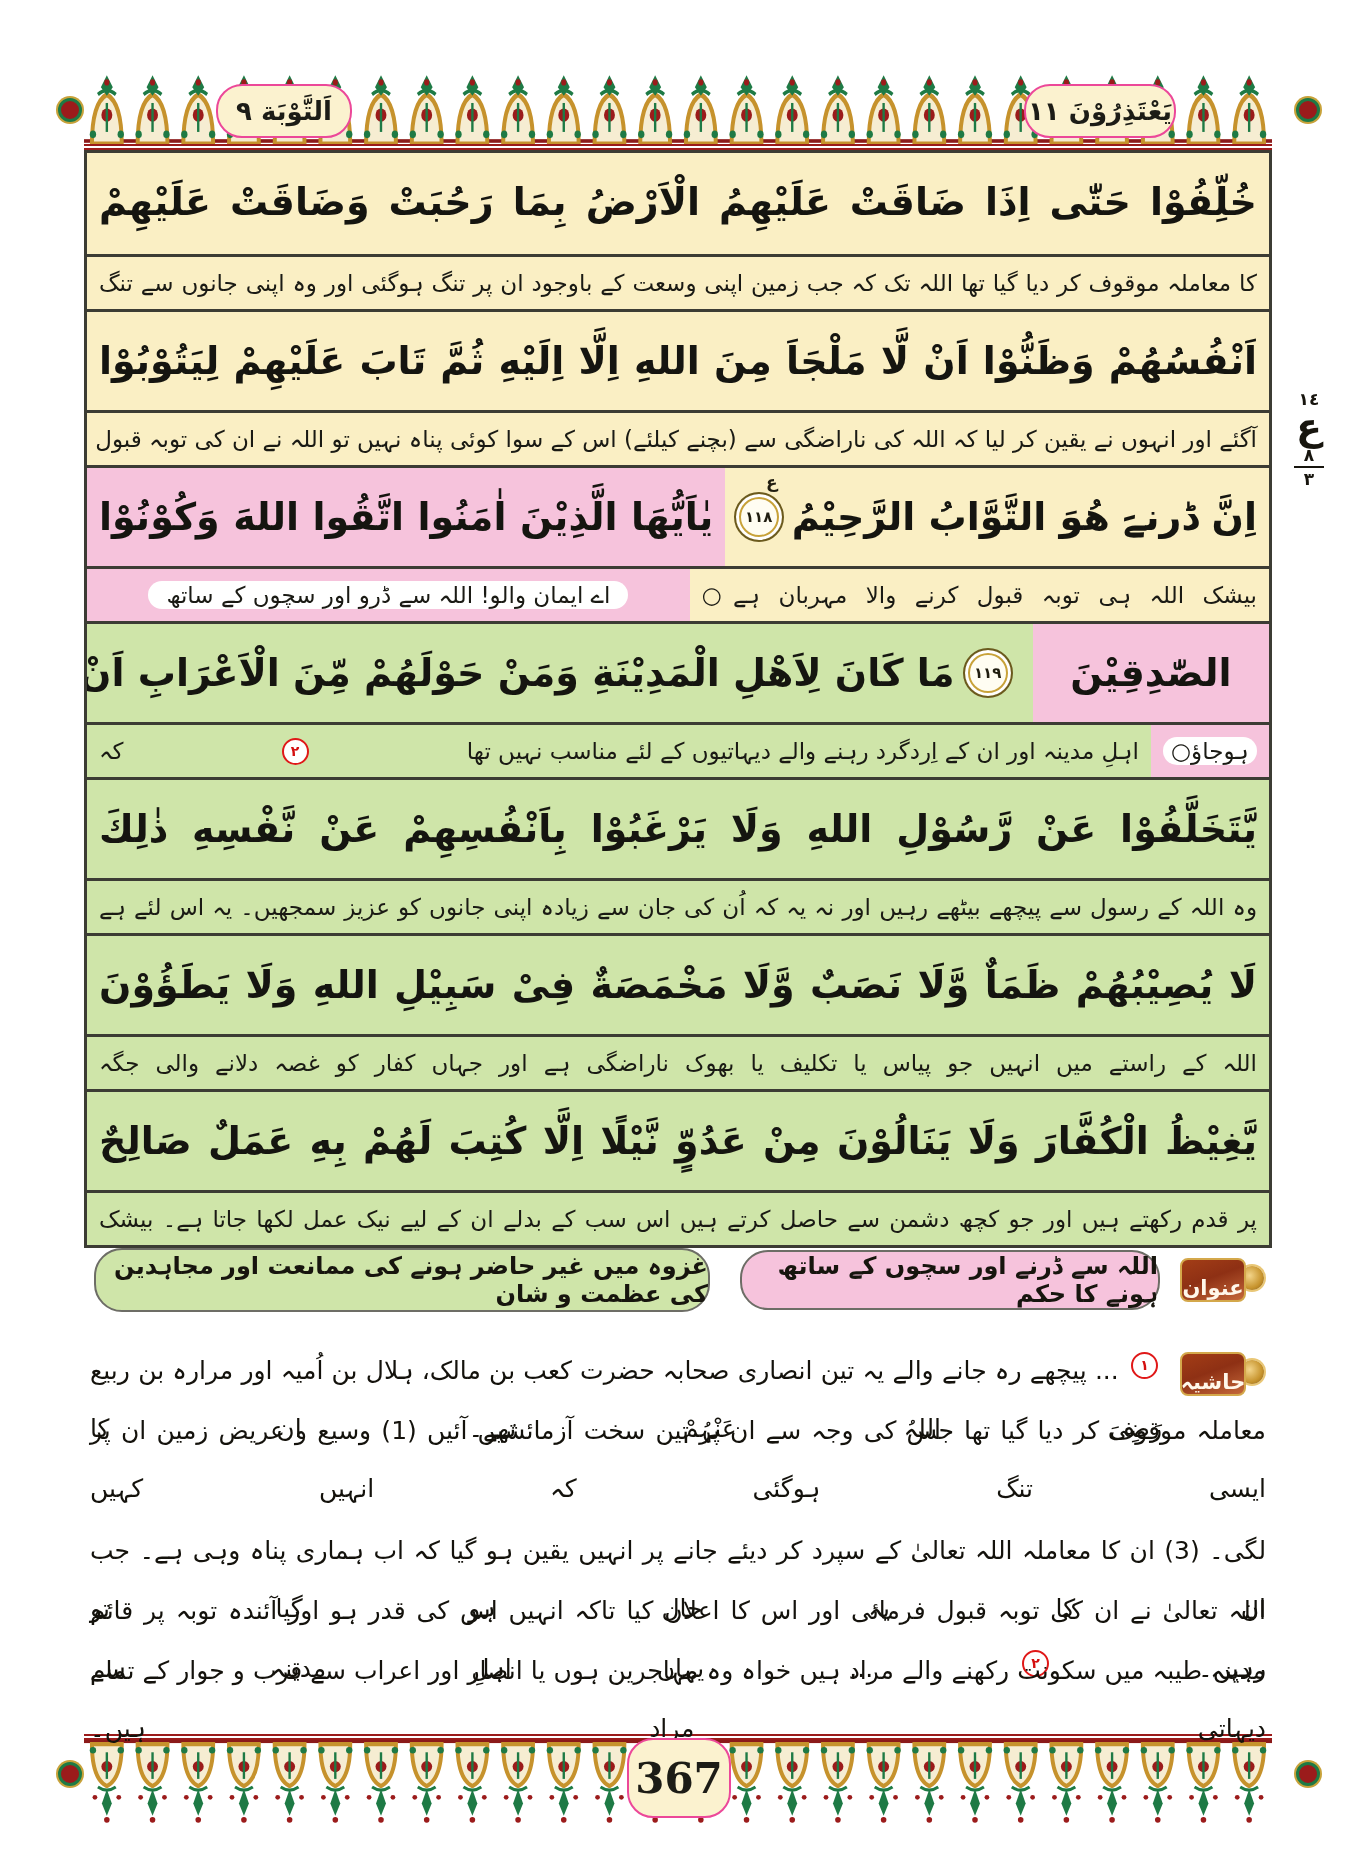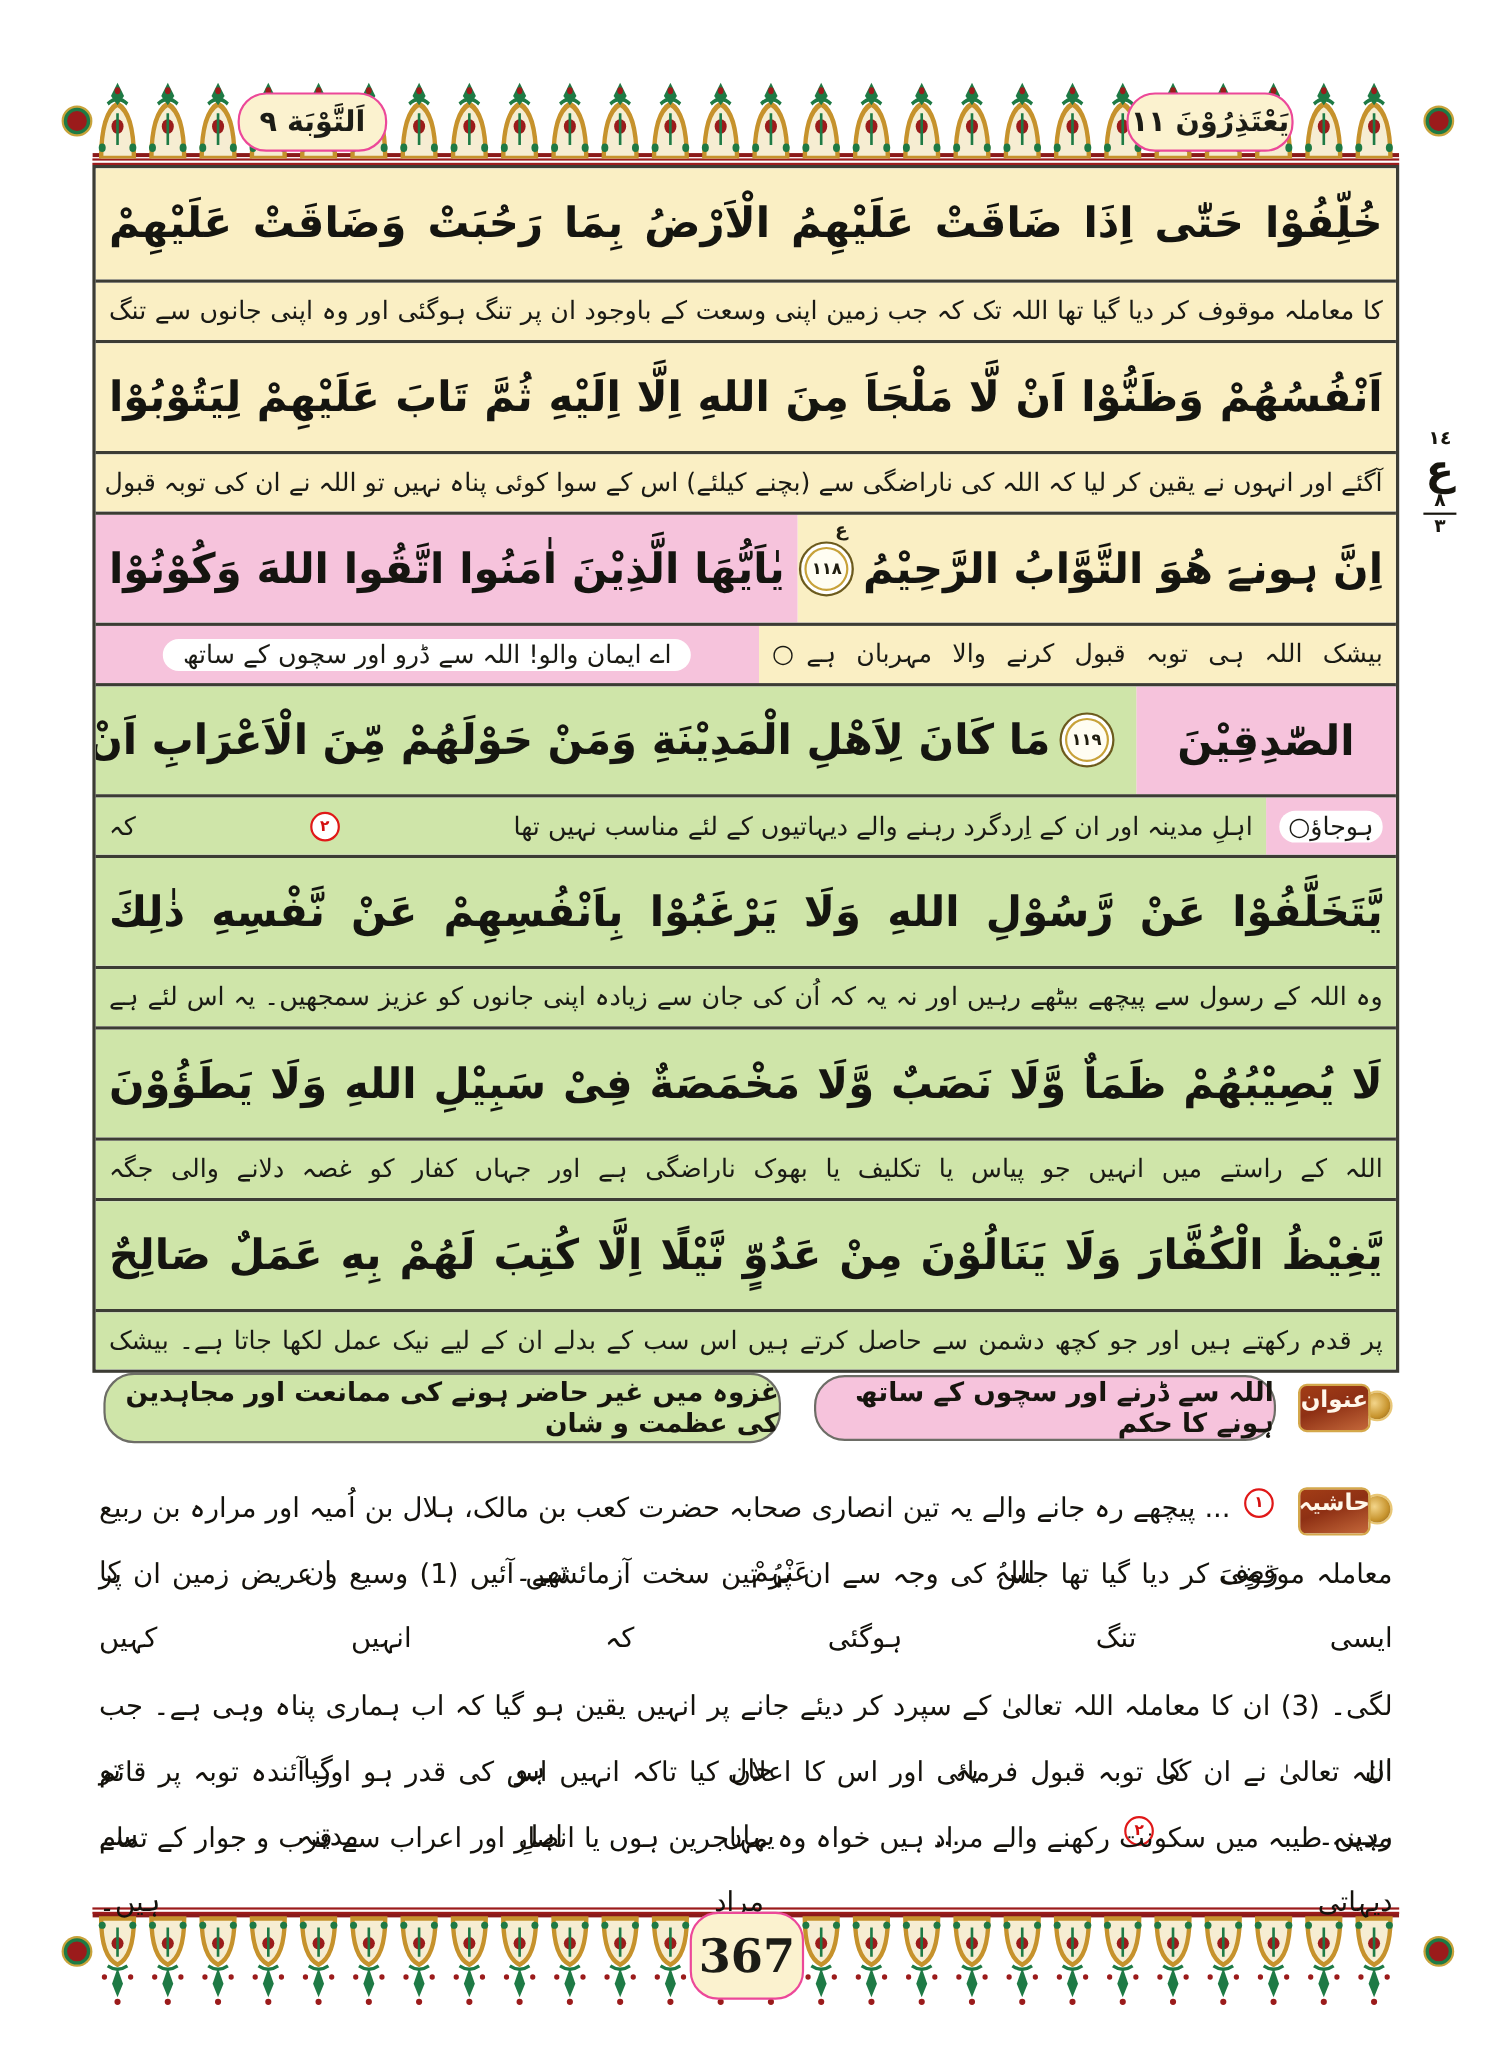--- a/index.html
+++ b/index.html
@@ -52,21 +52,21 @@
   .margin-marker .ain{font-size:38px;line-height:38px;}
   .margin-marker .rule{width:30px;border-top:2px solid #17150e;margin:2px auto;}
   
   .bubble{position:absolute;border:2.5px solid #6d6d66;border-radius:28px;display:flex;
           align-items:center;justify-content:center;font-size:24px;font-weight:bold;
           color:#17150e;z-index:2;}
   .bubble.pinkb{left:740px;top:1250px;width:416px;height:56px;background:#f6c3dc;}
   .bubble.greenb{left:94px;top:1248px;width:612px;height:60px;background:#cfe5a9;}
   .tagbox{position:absolute;width:62px;height:40px;border:2px solid #d4a84b;border-radius:8px;
           background:linear-gradient(160deg,#a33d16 0%,#8e3014 45%,#c4683a 100%);
-          color:#fff7ea;font-size:21px;font-weight:bold;display:flex;align-items:flex-start;
+          color:#fff7ea;font-size:21px;font-weight:bold;display:flex;align-items:flex-end;
           justify-content:center;z-index:3;}
   .tag-unwan{left:1180px;top:1258px;}
   .tag-hashia{left:1180px;top:1352px;}
   .medallion{position:absolute;width:24px;height:24px;border-radius:50%;z-index:2;
              background:radial-gradient(circle at 40% 40%, #f3d58a 0%, #c8952f 60%, #8a5d14 100%);
              box-shadow:0 0 0 2px #e9c776;}
   .med-unwan{left:1240px;top:1266px;}
   .med-hashia{left:1240px;top:1360px;}
   
   .fnline{position:absolute;left:90px;width:1176px;height:58px;line-height:58px;font-size:25px;
@@ -163,21 +163,21 @@
     </div>
     <div class="qrow urdu">
       <div class="seg seg-full bg-yellow seg-flex">
         <span style="white-space:nowrap;">آگئے اور انہوں نے یقین کر لیا کہ اللہ کی ناراضگی سے (بچنے کیلئے) اس کے سوا کوئی پناہ نہیں تو اللہ نے ان کی توبہ قبول فرمائی تاکہ وہ تائب رہیں۔</span>
 
       </div>
     </div>
 
     <div class="qrow arabic">
       <div class="seg bg-yellow seg-flex" style="width:46%;">
-        <span style="white-space:nowrap;">اِنَّ ہونےَ هُوَ التَّوَّابُ الرَّحِیْمُ</span>
+        <span style="white-space:nowrap;">اِنَّ ڈرنےَ هُوَ التَّوَّابُ الرَّحِیْمُ</span>
         <span class="vmark">
           <span class="ruku-mini">ع</span>
           <span>١١٨</span>
         </span>
       </div>
       <div class="seg bg-pink" style="width:54%;">
         <span class="jtext">یٰاَیُّهَا الَّذِیْنَ اٰمَنُوا اتَّقُوا اللهَ وَكُوْنُوْا مَعَ</span>
       </div>
     </div>
     <div class="qrow urdu">

